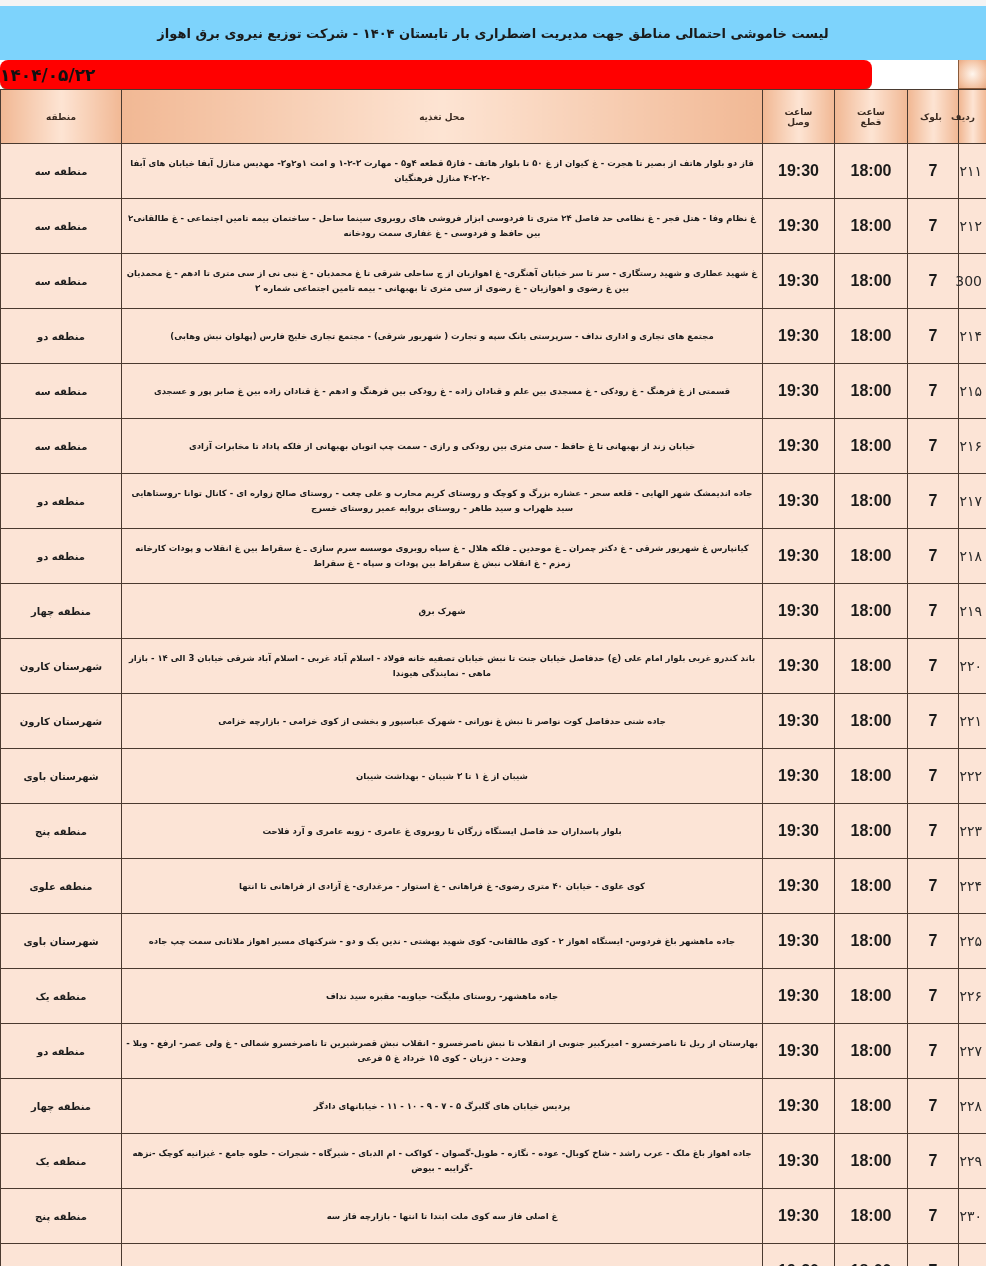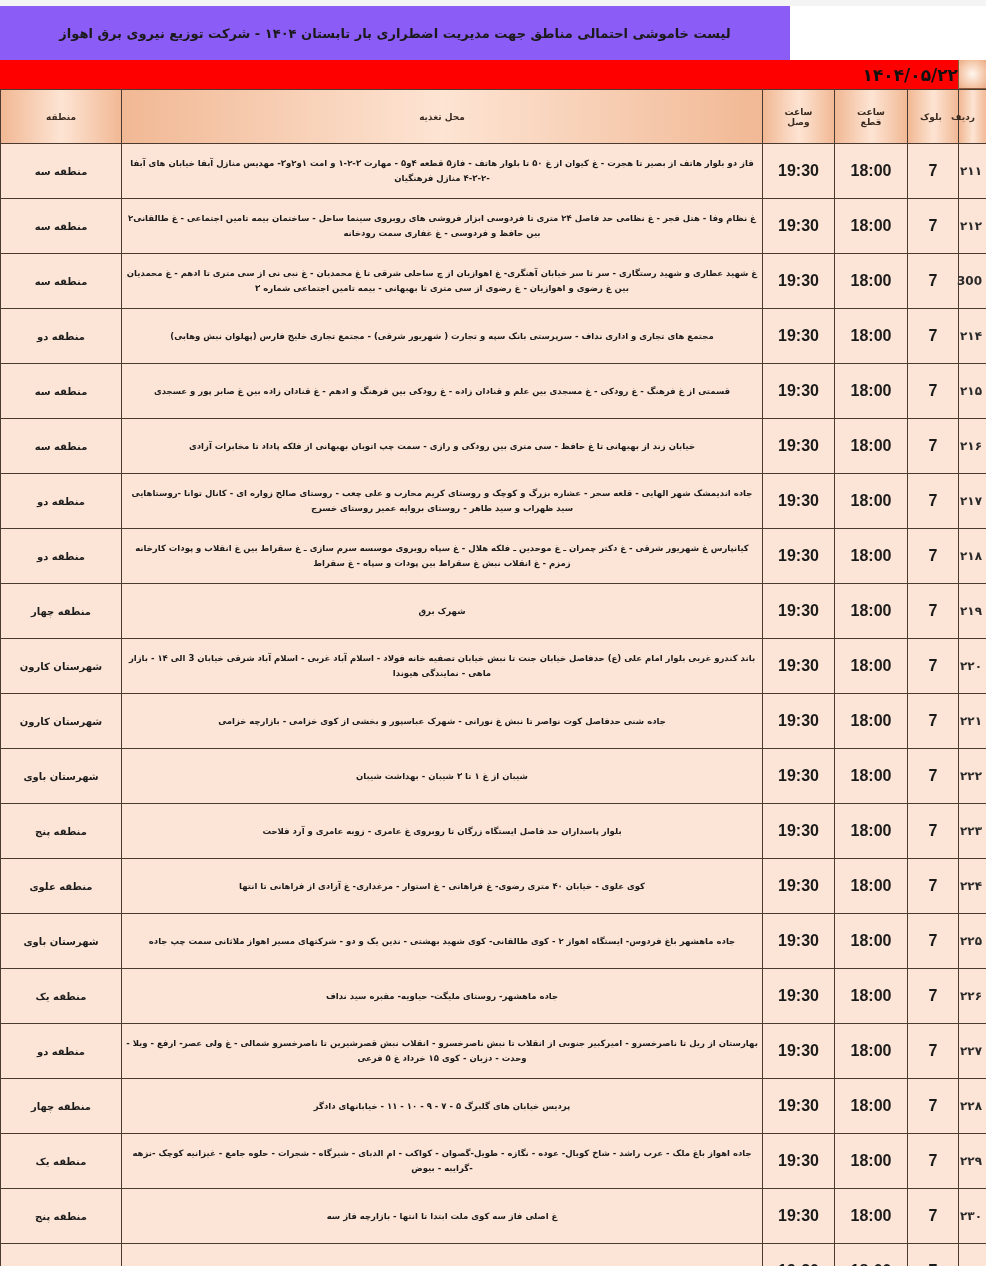--- a/index.html
+++ b/index.html
@@ -13,33 +13,34 @@
       position: relative;
       overflow: hidden;
       font-family: "DejaVu Sans", sans-serif;
       color: #111;
     }
     .top-strip {
       position: absolute; left: 0; top: 0; width: 986px; height: 6px;
       background: #f4f4f4;
     }
     .title-bar {
-      position: absolute; left: 0; top: 6px; width: 790px; height: 54px;
-      background: #8b5cf6;
+      position: absolute; left: 0; top: 6px; width: 986px; height: 54px;
+      background: #7dd3fc;
       display: flex; align-items: center; justify-content: center;
       direction: rtl;
     }
     .title-bar span {
       font-weight: bold; font-size: 13px; color: #1a1a1a;
     }
     .date-bar {
-      position: absolute; left: 0; top: 60px; width: 958px; height: 29px;
+      position: absolute; left: 0; top: 60px; width: 872px; height: 29px;
       background: #ff0000;
-      display: flex; align-items: center; justify-content: flex-end;
+      display: flex; align-items: center; justify-content: flex-start;
       border-bottom: 1px solid #8a5a3a;
+      border-radius: 8px;
     }
     .date-bar span {
       font-weight: bold; font-size: 17px; color: #111; direction: rtl;
       letter-spacing: 1px;
     }
     .date-corner {
       position: absolute; left: 958px; top: 60px; width: 28px; height: 29px;
       background: radial-gradient(ellipse at center, #fff6ee 0%, #f3c2a2 70%, #e9a983 100%);
       border-left: 1px solid #8a5a3a;
       border-bottom: 1px solid #8a5a3a;
@@ -63,21 +64,21 @@
       text-align: center;
     }
     table.grid td {
       height: 54px;
       background: #fce4d6;
       border: 1px solid #4a3a30;
       text-align: center;
       vertical-align: middle;
       padding: 0 4px;
     }
-    td.c-row { font-size: 12px; font-weight: bold; color: #2a2a2a; padding: 0; }
+    td.c-row { font-size: 14px; font-weight: normal; color: #2a2a2a; padding: 0; }
     td.c-block, td.c-cut, td.c-reconnect {
       font-family: "Liberation Sans", sans-serif;
       font-weight: bold; font-size: 16px; color: #1a1a1a;
     }
     td.c-location {
       font-size: 8.5px; font-weight: bold; line-height: 15px; color: #1c1c1c;
     }
     td.c-region { font-size: 10px; font-weight: bold; color: #1c1c1c; }
     .bottom-strip {
       position: absolute; left: 0; top: 1266px; width: 986px; height: 14px; background: #ffffff;

